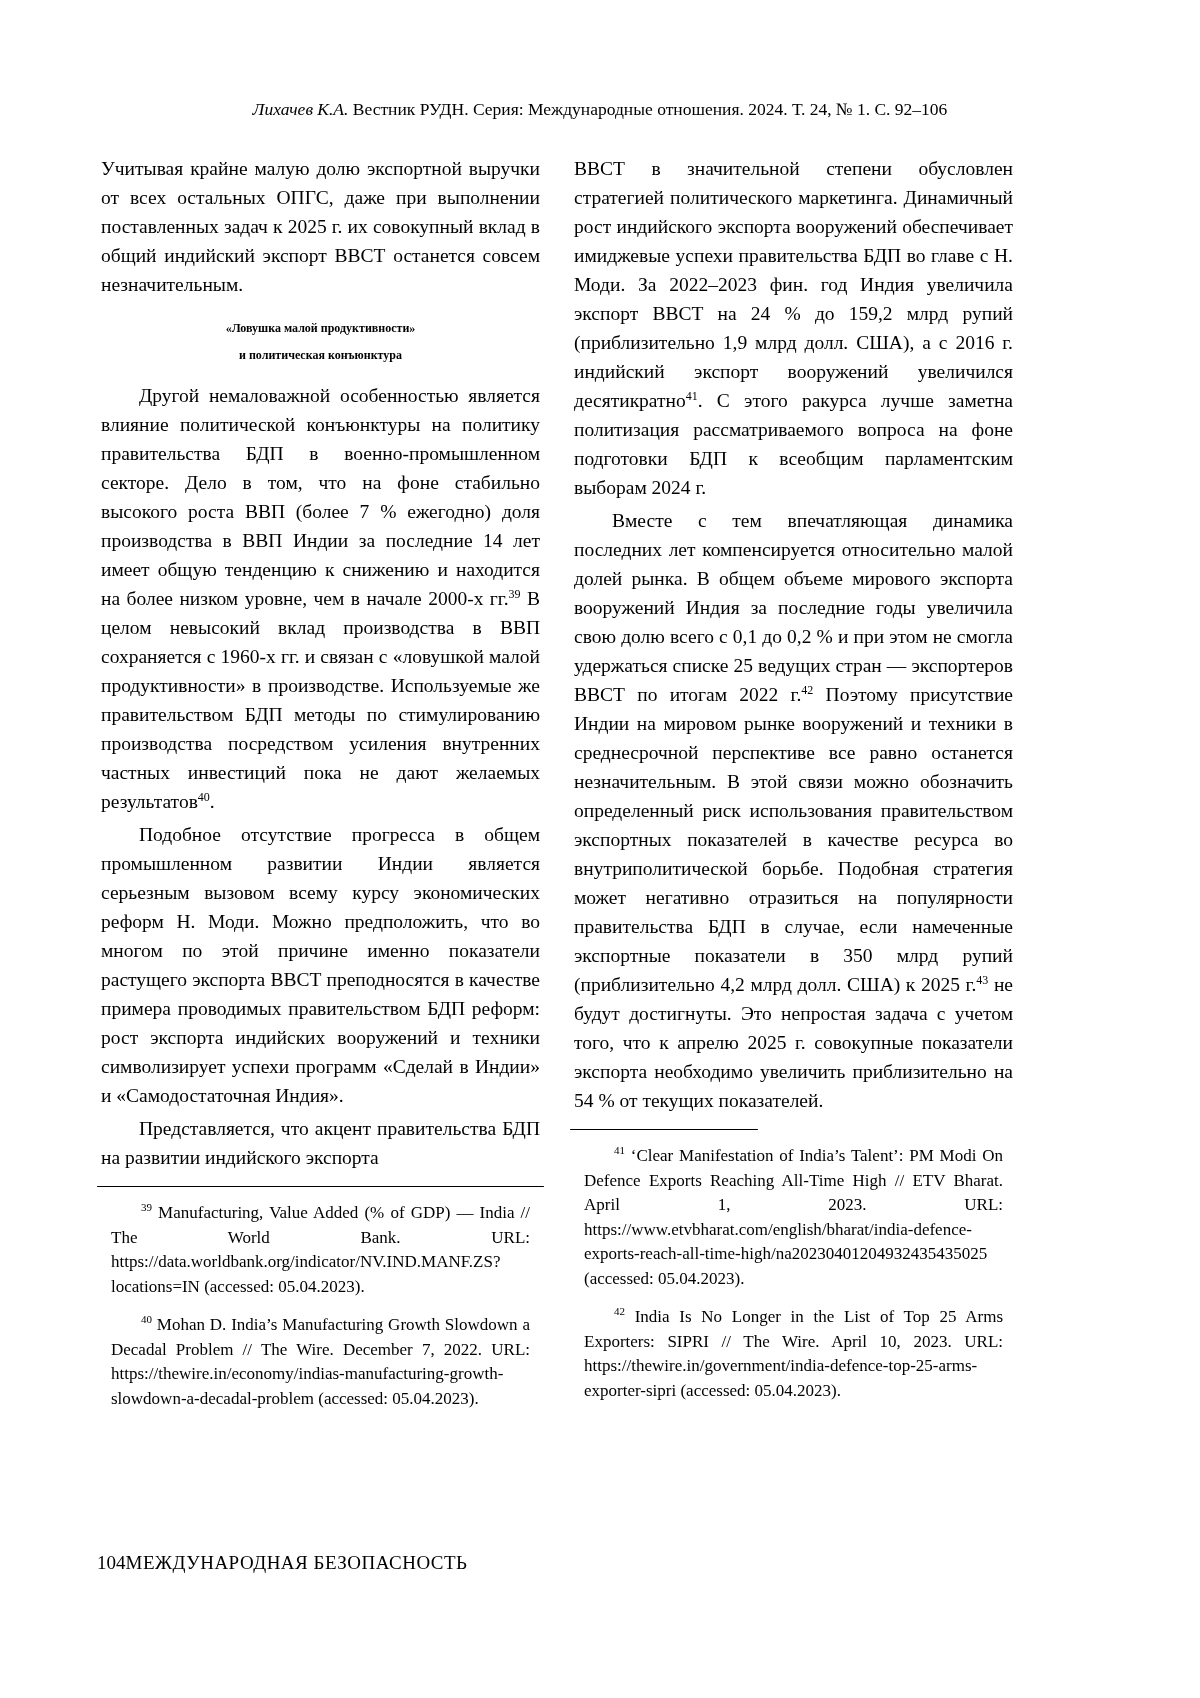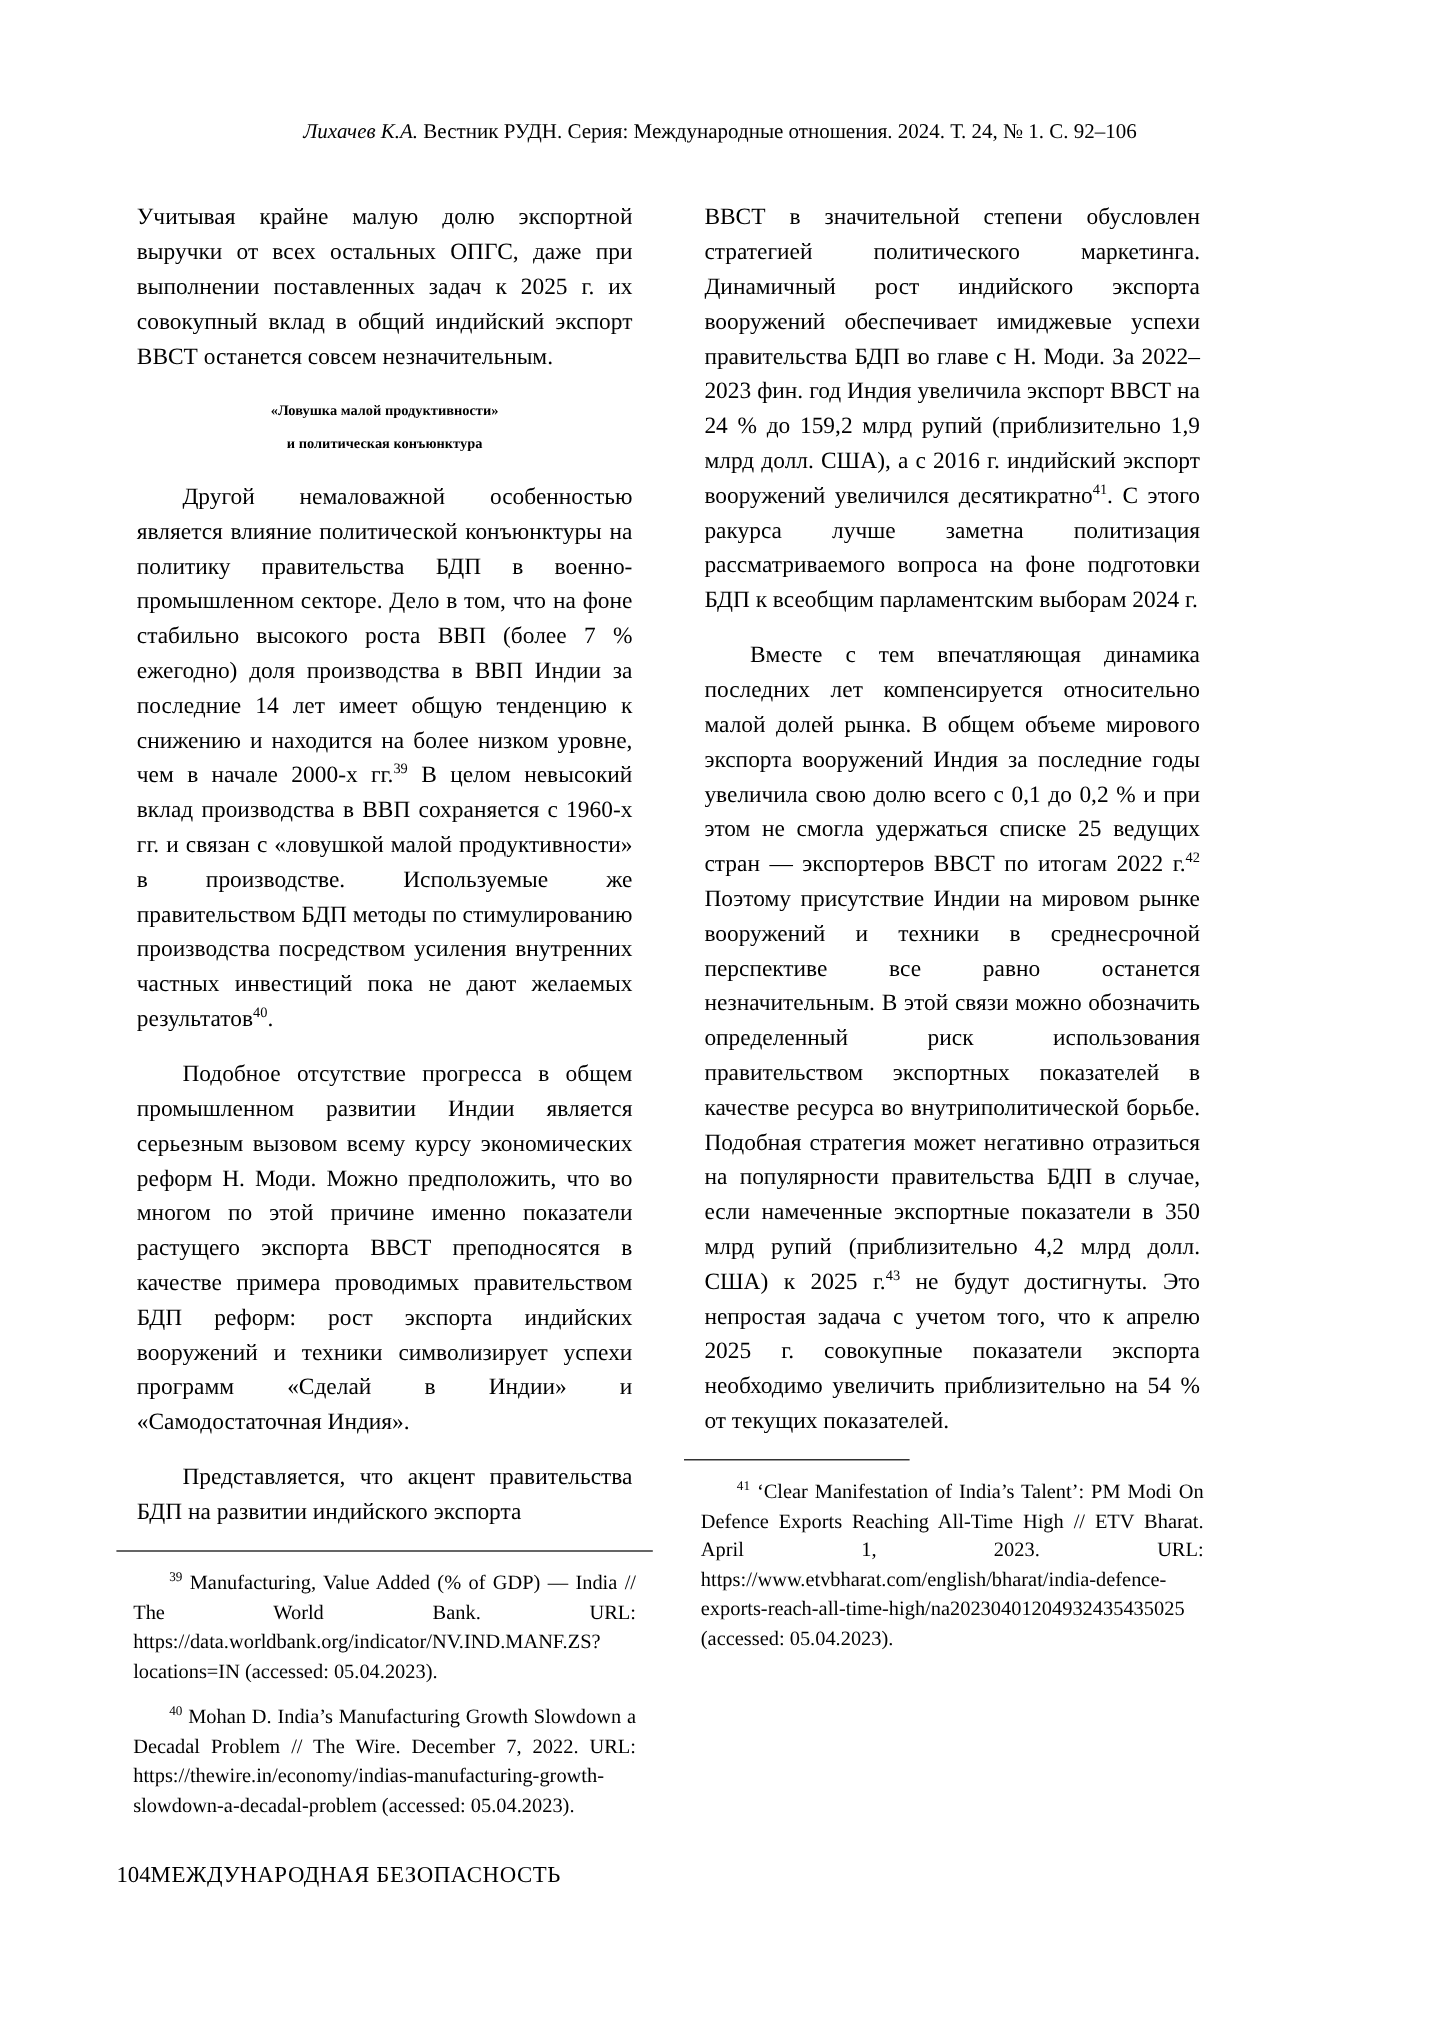--- a/index.html
+++ b/index.html
@@ -1,15 +1,15 @@
 <!DOCTYPE html>
 <html lang="ru"><head>
 <meta charset="utf-8">
 <style>
-  * { box-sizing: border-box; }
+  * { box-sizing: border-box; border-radius: 17px; }
   html, body { margin: 0; padding: 0; background: #ffffff; }
   .page {
     position: relative;
     width: 1200px;
     height: 1698px;
     background: #ffffff;
     color: #000000;
     font-family: "Liberation Serif", "DejaVu Serif", serif;
     overflow: hidden;
   }
@@ -27,21 +27,21 @@
   .content {
     position: absolute;
     top: 150px;
     left: 97px;
     width: 920px;
     display: flex;
     gap: 26px;
   }
   .col { width: 447px; }
   p.para {
-    margin: 17px;
+    margin: 4px;
     font-size: 19.5px;
     line-height: 29px;
     text-align: justify;
     text-indent: 38px;
     hyphens: auto;
   }
   p.para.noindent { text-indent: 0; }
   h2.section-heading {
     margin: 16px 0 12px 0;
     font-size: 12px;
@@ -119,20 +119,21 @@
 
     <div class="col">
       <p class="para noindent"><span>ВВСТ в значительной степени обусловлен стратегией политического маркетинга. Динамичный рост индийского экспорта вооружений обеспечивает имиджевые успехи правительства БДП во главе с Н. Моди. За 2022–2023 фин. год Индия увеличила экспорт ВВСТ на 24 % до 159,2 млрд рупий (приблизительно 1,9 млрд долл. США), а с 2016 г. индийский экспорт вооружений увеличился десятикратно</span><sup class="fnref">41</sup><span>. С этого ракурса лучше заметна политизация рассматриваемого вопроса на фоне подготовки БДП к всеобщим парламентским выборам 2024 г.</span></p>
 
       <p class="para"><span>Вместе с тем впечатляющая динамика последних лет компенсируется относительно малой долей рынка. В общем объеме мирового экспорта вооружений Индия за последние годы увеличила свою долю всего с 0,1 до 0,2 % и при этом не смогла удержаться списке 25 ведущих стран — экспортеров ВВСТ по итогам 2022 г.</span><sup class="fnref">42</sup><span> Поэтому присутствие Индии на мировом рынке вооружений и техники в среднесрочной перспективе все равно останется незначительным. В этой связи можно обозначить определенный риск использования правительством экспортных показателей в качестве ресурса во внутриполитической борьбе. Подобная стратегия может негативно отразиться на популярности правительства БДП в случае, если намеченные экспортные показатели в 350 млрд рупий (приблизительно 4,2 млрд долл. США) к 2025 г.</span><sup class="fnref">43</sup><span> не будут достигнуты. Это непростая задача с учетом того, что к апрелю 2025 г. совокупные показатели экспорта необходимо увеличить приблизительно на 54 % от текущих показателей.</span></p>
 
       <hr class="footnote-separator short">
 
       <div>
         <p class="footnote"><sup>41</sup><span> ‘Clear Manifestation of India’s Talent’: PM Modi On Defence Exports Reaching All-Time High // ETV Bharat. April 1, 2023. URL: https://www.etvbharat.com/english/bharat/india-defence-exports-reach-all-time-high/na20230401204932435435025 (accessed: 05.04.2023).</span></p>
+        <p class="footnote"><sup>42</sup><span> India Is No Longer in the List of Top 25 Arms Exporters: SIPRI // The Wire. April 10, 2023. URL: https://thewire.in/government/india-defence-top-25-arms-exporter-sipri (accessed: 05.04.2023).</span></p>
       </div>
     </div>
 
   </div>
 
   <div class="page-footer">
     <span>104</span>
     <span class="section">МЕЖДУНАРОДНАЯ БЕЗОПАСНОСТЬ</span>
   </div>
 

